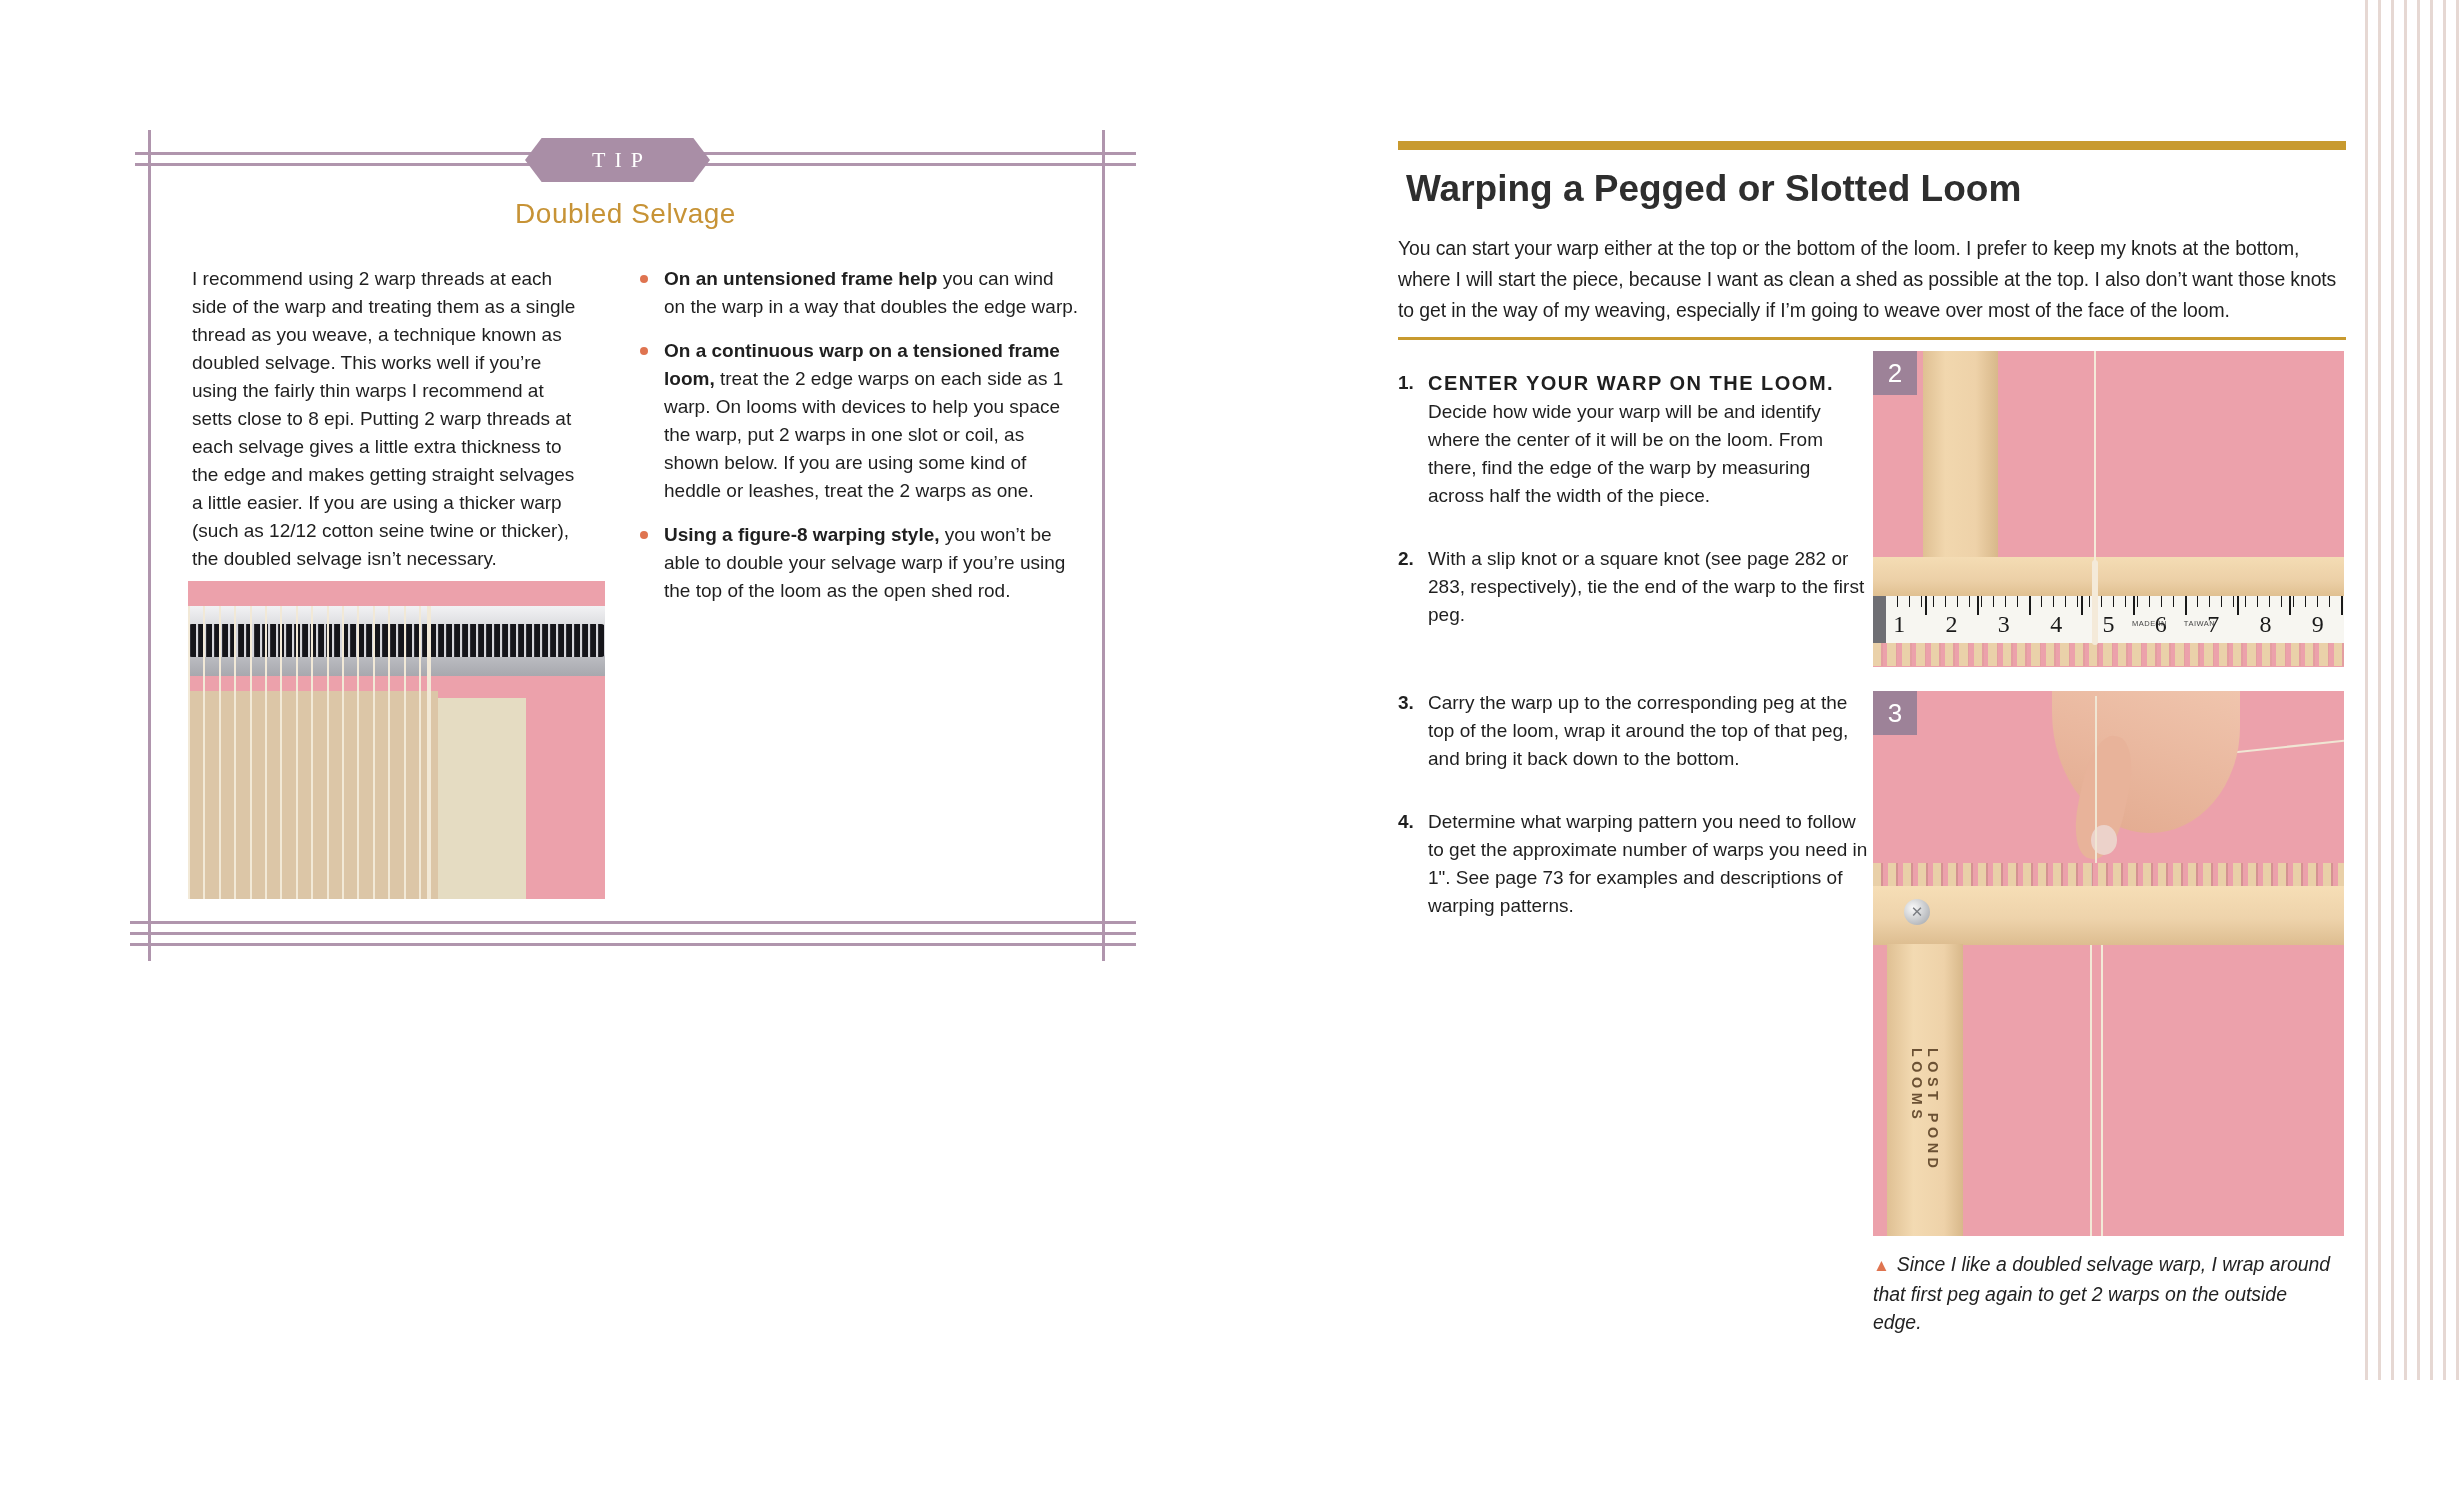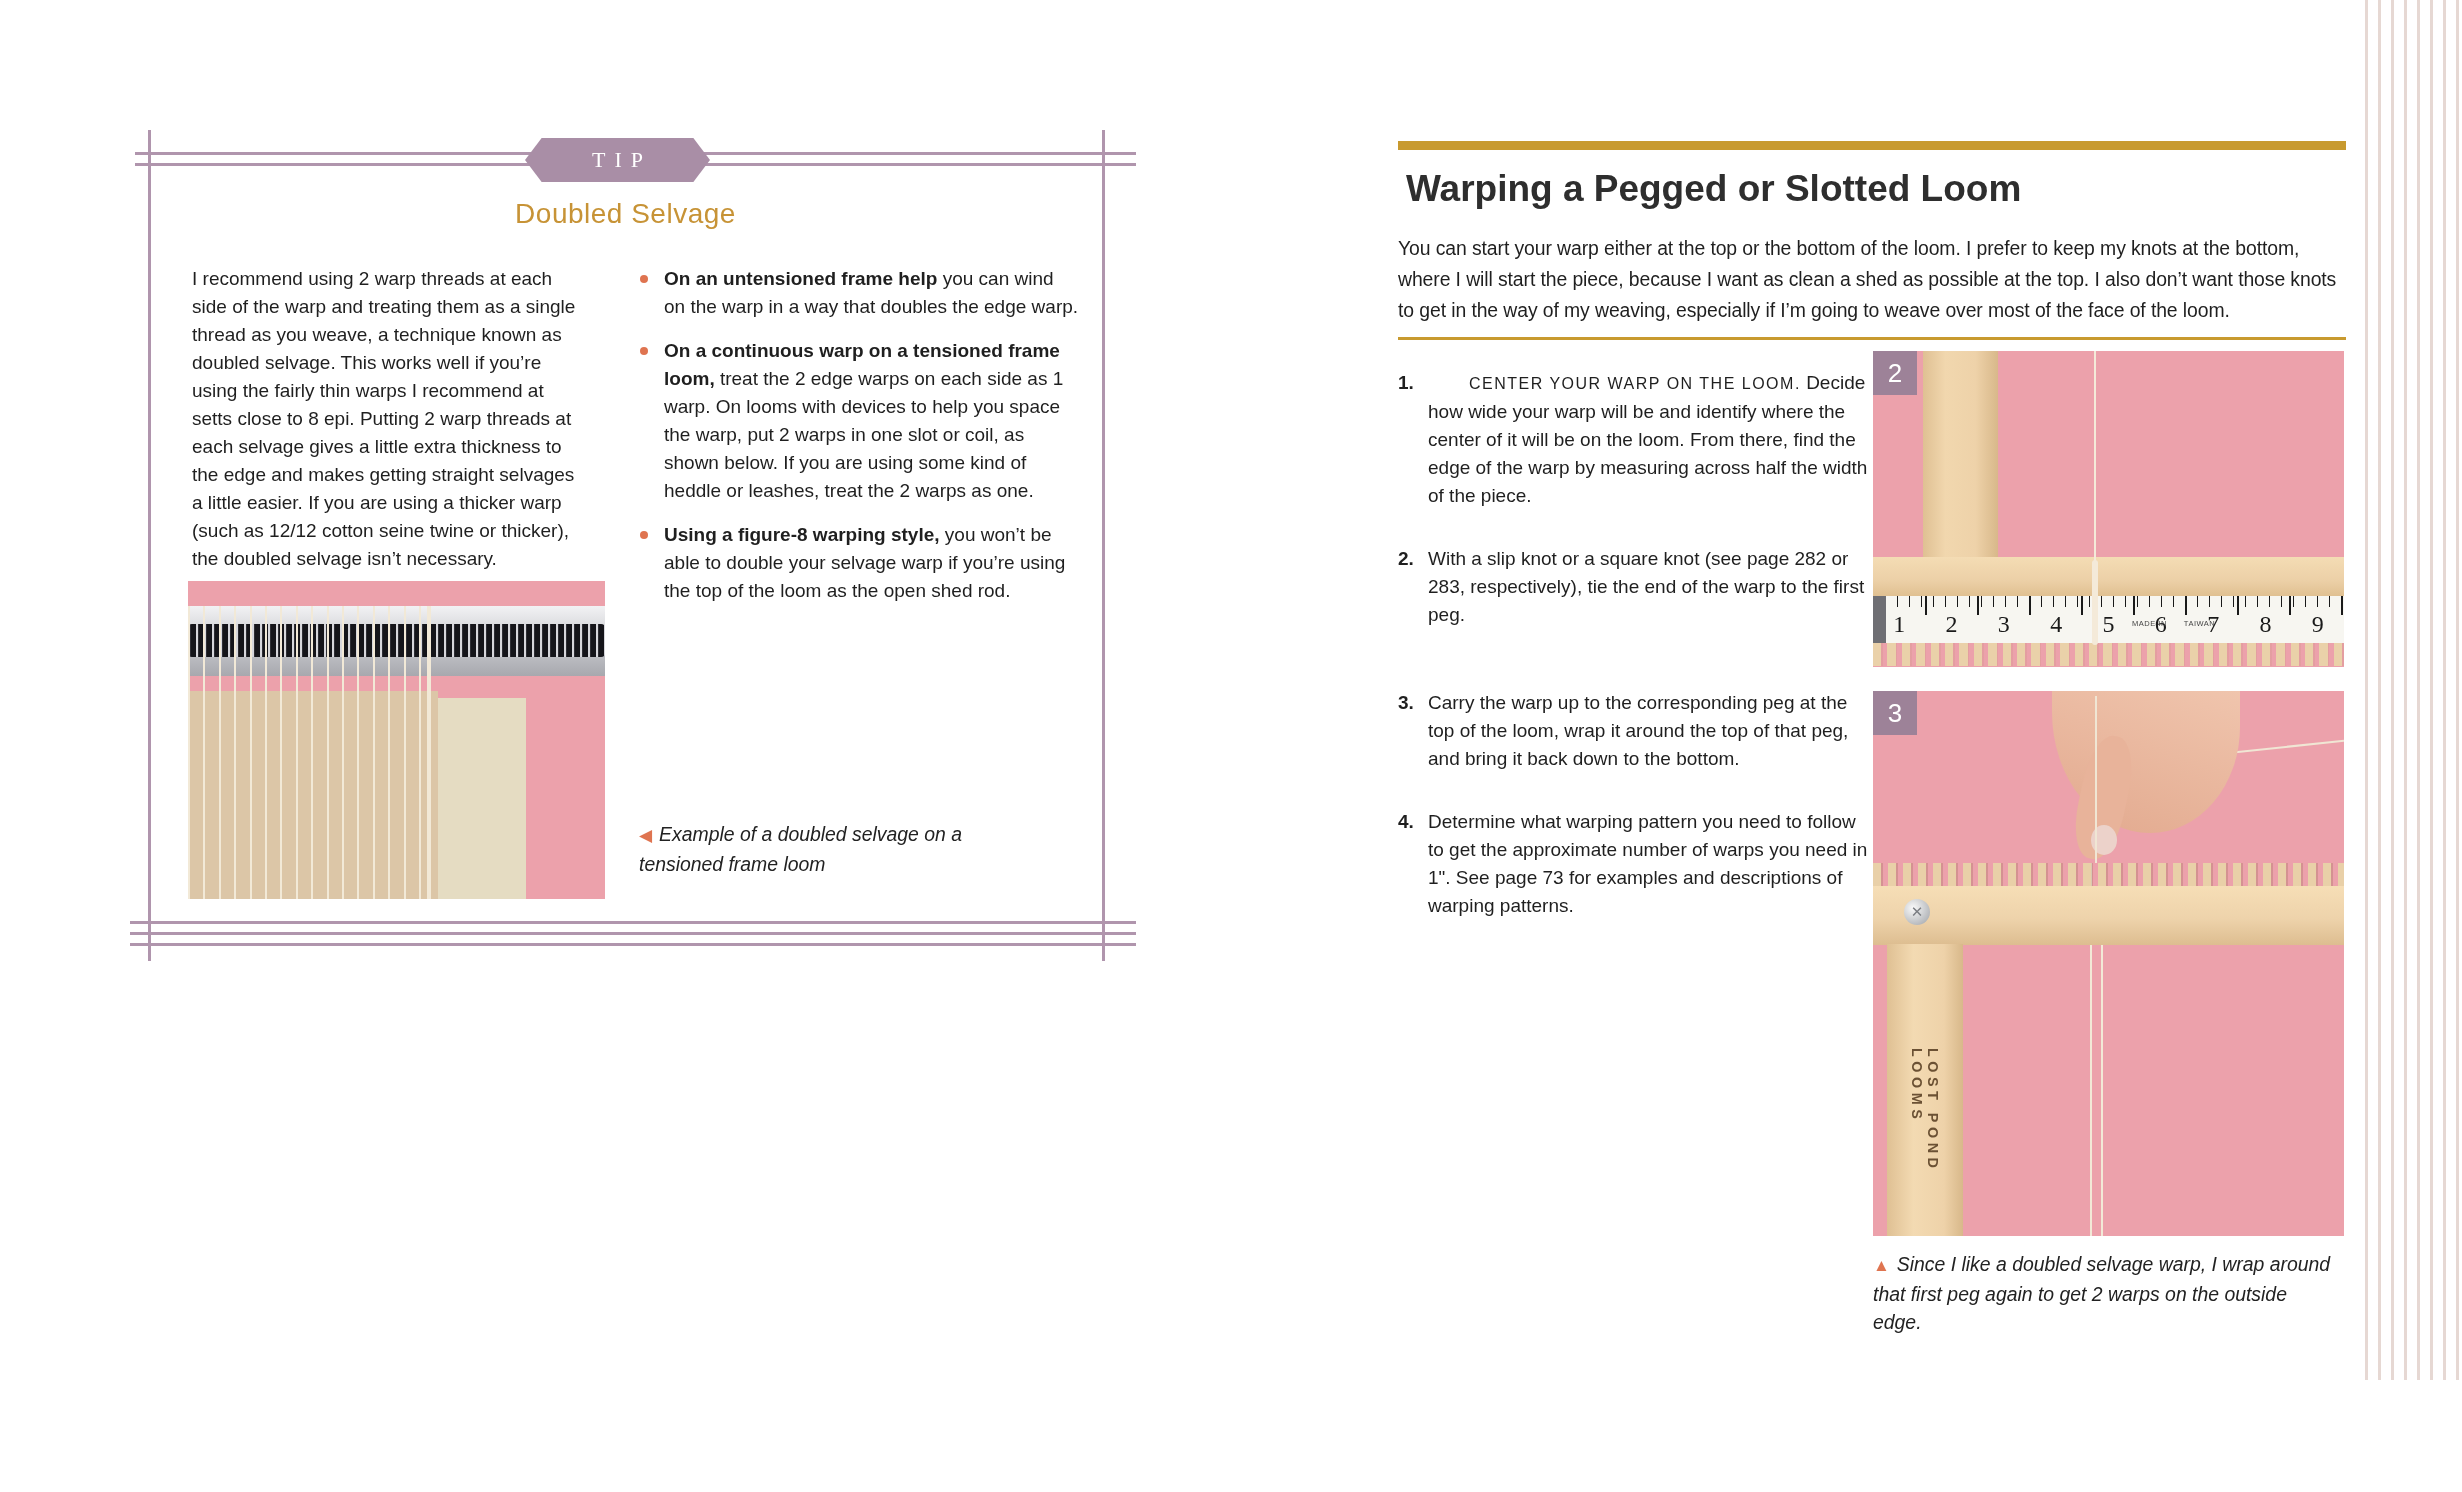--- a/index.html
+++ b/index.html
@@ -45,21 +45,21 @@
   .gold-rule-thin{position:absolute;left:1398px;top:337px;width:948px;height:3px;background:#c89a2f;}
   .rp-title{position:absolute;left:1398px;top:160px;width:948px;font-size:37px;font-weight:700;color:#2e2e2e;}
   .rp-intro{position:absolute;left:1398px;top:233px;width:948px;font-size:19.4px;line-height:31px;letter-spacing:-0.1px;}
 
   
   .steps{position:absolute;left:1398px;top:369px;width:470px;font-size:19px;line-height:28px;}
   .step{display:flex;margin-bottom:35px;}
   .step.extra-gap{margin-top:60px;}
   .step-num{flex:none;width:30px;font-weight:700;}
   .step p{margin:0;flex:1;}
-  .step-lead{font-weight:400;letter-spacing:1.5px;font-size:16px;margin-left:41px;}
+  .step-lead{font-weight:700;letter-spacing:1.5px;font-size:20px;}
 
   
   .badge{position:absolute;left:0;top:0;width:44px;height:44px;background:#9d8298;color:#fff;
          display:flex;align-items:center;justify-content:center;font-size:26px;z-index:5;}
   .photo2{position:absolute;left:1873px;top:351px;width:471px;height:316px;background:#eca1ab;overflow:hidden;}
   .p2-post{position:absolute;left:50px;top:0;width:75px;height:209px;
            background:linear-gradient(90deg,#dfc093,#f1d7ae 30%,#eed2a9 70%,#d8b88a);}
   .p2-rail{position:absolute;left:0;top:206px;width:100%;height:39px;
            background:linear-gradient(#f4dcb4,#ecd0a7 60%,#e0c091);}
   .p2-tape{position:absolute;left:0;top:245px;width:100%;height:47px;background:#f7f6f1;
@@ -152,23 +152,20 @@
   <div class="photo1">
     <div class="p1-tan"></div>
     <div class="p1-cream"></div>
     <div class="p1-bar">
       <div class="p1-coil"></div>
     </div>
     <div class="p1-threads"></div>
     <div class="p1-thread-thick"></div>
   </div>
 
-  <div class="caption cap-left">
-    <span class="cap-marker">◀</span><span>Example of a doubled selvage on a tensioned frame loom</span>
-  </div>
 
   <div class="gold-rule-thick"></div>
   <h1 class="rp-title" style="margin:8px;">Warping a Pegged or Slotted Loom</h1>
   <p class="rp-intro" style="margin:0;">You can start your warp either at the top or the bottom of the loom. I prefer to keep my knots at the bottom, where I will start the piece, because I want as clean a shed as possible at the top. I also don’t want those knots to get in the way of my weaving, especially if I’m going to weave over most of the face of the loom.</p>
   <div class="gold-rule-thin"></div>
 
   <div class="steps">
     <div class="step">
       <span class="step-num">1.</span>
       <p><b class="step-lead">CENTER YOUR WARP ON THE LOOM.</b> <span>Decide how wide your warp will be and identify where the center of it will be on the loom. From there, find the edge of the warp by measuring across half the width of the piece.</span></p>

